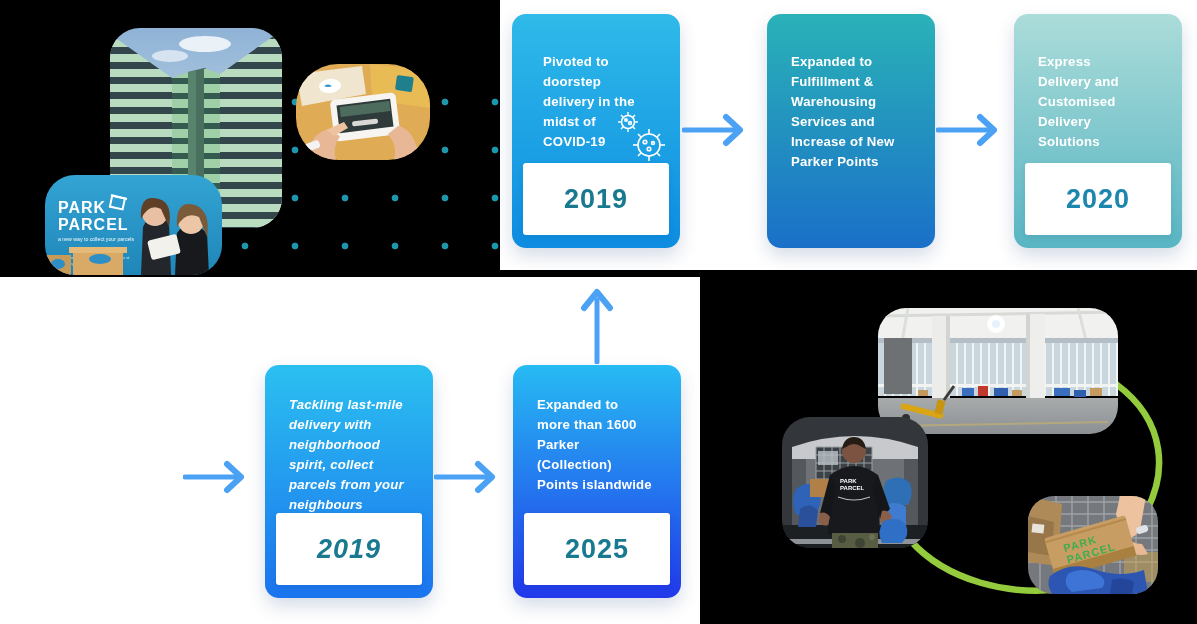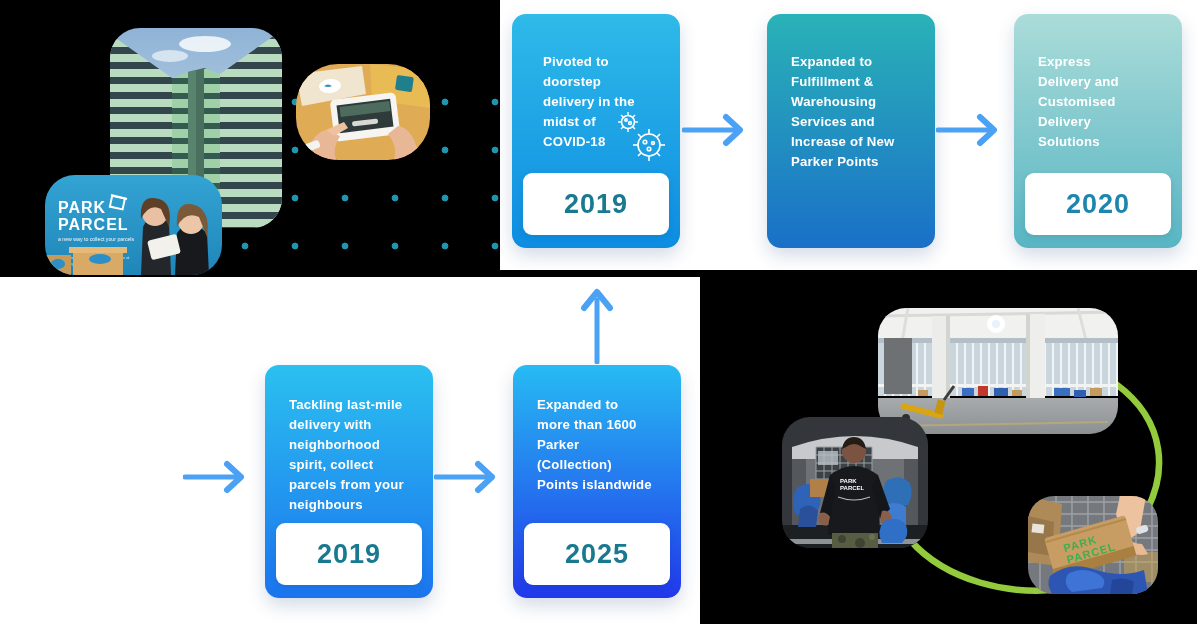--- a/index.html
+++ b/index.html
@@ -25,33 +25,33 @@
   #photo-warehouse{left:878px;top:308px;width:240px;height:126px;border-radius:28px;}
   #photo-van{left:782px;top:417px;width:146px;height:131px;border-radius:28px;}
   #photo-parcel{left:1028px;top:496px;width:130px;height:98px;border-radius:26px;}
 
   
   .card{position:absolute;width:168px;border-radius:14px;z-index:4;
         box-shadow:0 8px 18px rgba(20,60,120,.18);}
   .card.top{top:14px;height:234px;}
   .card.bottom{top:365px;height:233px;}
   .c2016{left:14px;background:linear-gradient(180deg,#2cbac0 0%,#2e7ed8 100%);}
-  .c2017{left:265px;background:linear-gradient(180deg,#2bc0f0 0%,#1b74ee 100%);}
+  .c2017{left:265px;background:linear-gradient(180deg,#2bc0f0 0%,#1b74ee 100%);font-style:italic;}
   .c2018{left:513px;background:linear-gradient(180deg,#27bbf3 0%,#2138ea 100%);}
   .c2019{left:512px;background:linear-gradient(180deg,#2fbae9 0%,#0d8ce1 100%);}
   .c2020{left:767px;background:linear-gradient(180deg,#2ab2b8 0%,#1a70c8 100%);}
   .c2021{left:1014px;background:linear-gradient(180deg,#abdcd9 0%,#58b5c3 100%);}
   .card-text{position:absolute;left:24px;right:14px;color:#ffffff;
     font-size:13.2px;line-height:20px;font-weight:bold;letter-spacing:.2px;
     white-space:pre-line;}
   .card.top .card-text{top:38px;}
   .card.bottom .card-text{top:30px;}
   .c2019 .card-text{left:31px;}
-  .year-plate{position:absolute;left:11px;right:11px;bottom:13px;height:62px;
-    background:#ffffff;border-radius:9px;display:flex;align-items:center;justify-content:center;
+  .year-plate{position:absolute;left:11px;right:11px;bottom:13px;height:72px;
+    background:#ffffff;border-radius:3px;display:flex;align-items:center;justify-content:center;
     box-shadow:0 2px 6px rgba(0,40,80,.10);}
   .year{font-size:27px;font-weight:bold;color:#18798f;letter-spacing:1px;}
   .c2021 .year{color:#1d86ae;}
 
   .virus-wrap{position:absolute;right:12px;top:96px;}
 
   .arrow{position:absolute;z-index:4;}
   #arrow-1619-up{left:579px;top:286px;}
   #arrow-1617{left:183px;top:459px;}
   #arrow-1718{left:434px;top:459px;}
@@ -298,21 +298,21 @@
     <div class="year-plate">
       <span class="year">2025</span>
     </div>
   </div>
 
   <div class="card top c2019">
     <div class="card-text">Pivoted to
 doorstep
 delivery in the
 midst of
-COVID-18</div>
+COVID-19</div>
     <div class="virus-wrap">
       <svg width="52" height="56" viewBox="0 0 52 56">
         <g stroke="#ffffff" fill="none" stroke-width="1.6">
           <circle cx="12" cy="12" r="6.5"></circle>
           <g stroke-width="1.4">
             <line x1="12" y1="2" x2="12" y2="5"></line>
               <line x1="12" y1="19" x2="12" y2="22"></line>
             <line x1="2" y1="12" x2="5" y2="12"></line>
               <line x1="19" y1="12" x2="22" y2="12"></line>
             <line x1="5" y1="5" x2="7" y2="7"></line>

